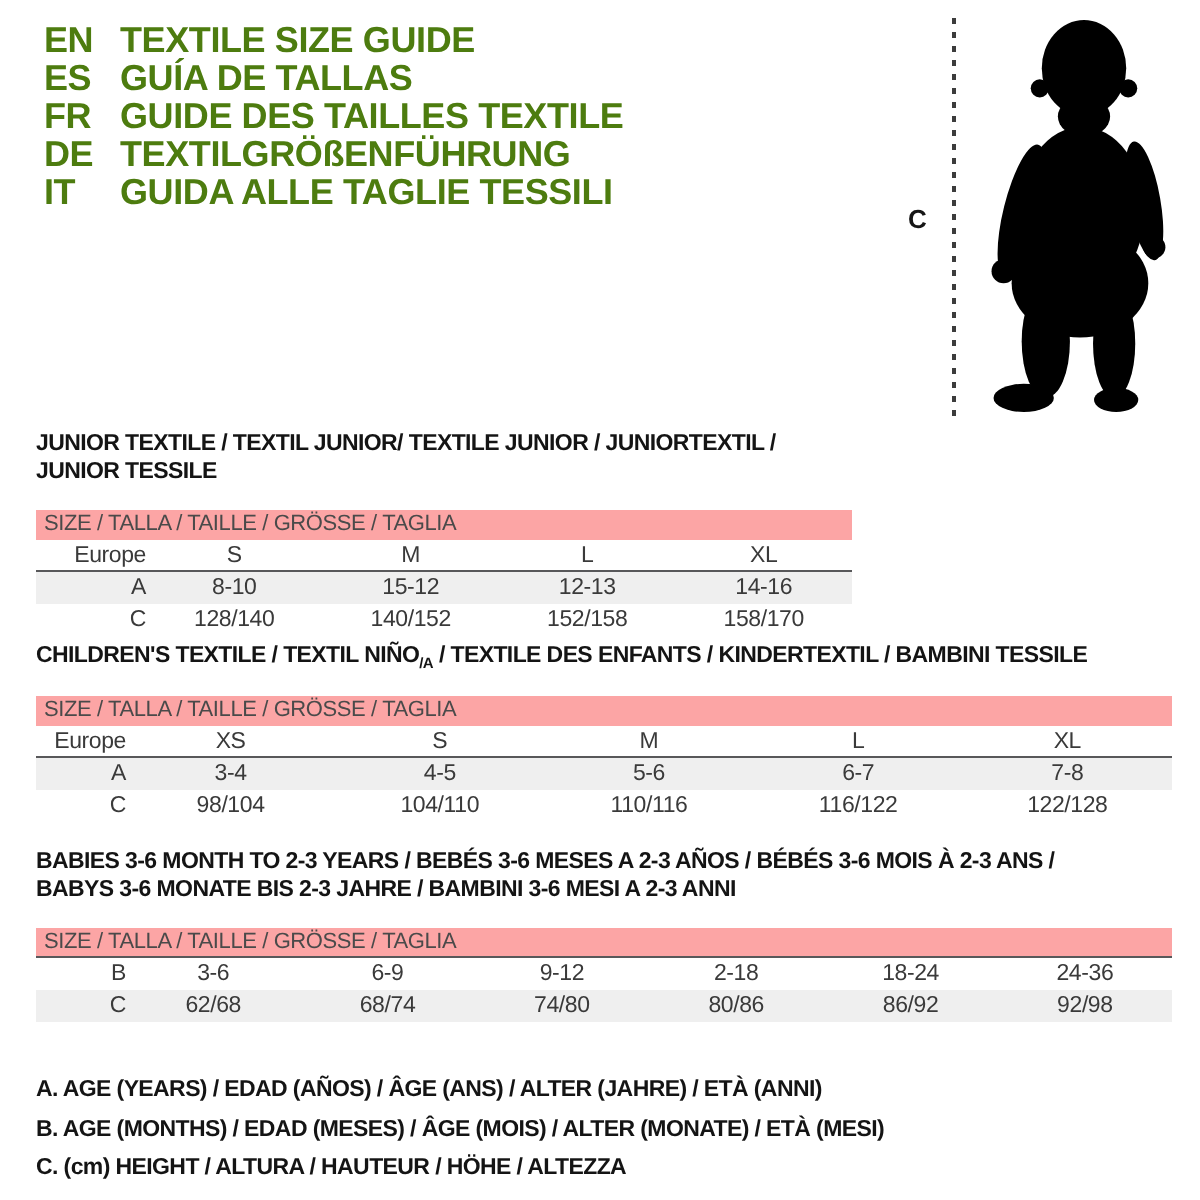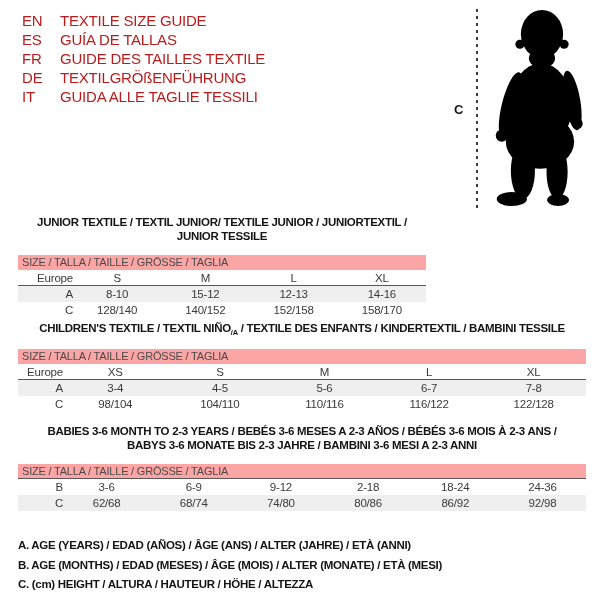--- a/index.html
+++ b/index.html
@@ -8,34 +8,34 @@
     position:relative;
     background:#ffffff;
     font-family:"Liberation Sans", sans-serif;
     color:#2e2e2e;
     letter-spacing:-0.2px;
     overflow:hidden;
   }
 
   
   .lang-list { position:absolute; left:22px; top:11px; }
-  .lang-row { display:flex; line-height:19px; font-size:15px; font-weight:normal; color:#b91c1c; }
+  .lang-row { display:flex; line-height:19px; font-size:18px; font-weight:bold; color:#4d7c0f; }
   .lang-code { width:38px; }
 
   
   .dash-line {
     position:absolute; left:476px; top:9px; width:2px; height:199px;
     background:repeating-linear-gradient(to bottom, #3c3c3c 0 3px, transparent 3px 7px);
   }
   .c-label { position:absolute; left:454px; top:102px; font-size:13px; font-weight:bold; color:#161616; }
   .baby-svg { position:absolute; left:487px; top:8px; width:112px; height:201px; }
 
   
   .section { position:absolute; left:18px; }
-  .sec-title { font-size:11.5px; font-weight:bold; color:#141414; line-height:14px; letter-spacing:-0.3px;text-align:center; }
+  .sec-title { font-size:11.5px; font-weight:bold; color:#141414; line-height:14px; letter-spacing:-0.3px; }
   .sec-title .sub { font-size:7.5px; position:relative; top:2.5px; }
   .sec-gap { height:12px; }
 
   .size-table { width:100%; }
   .size-head {
     background:#fca5a5; color:#4a4a4a;
     height:15px; line-height:15px; font-size:11px; padding-left:4px;
   }
   .trow { display:flex; height:16px; line-height:16px; font-size:11.5px; color:#3a3a3a; }
   .trow .lbl { padding-left:4px;text-align:right; }

